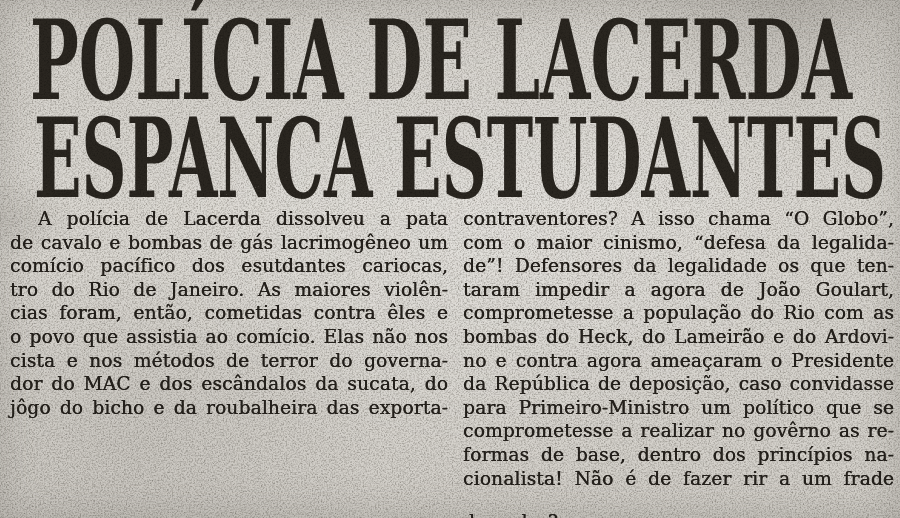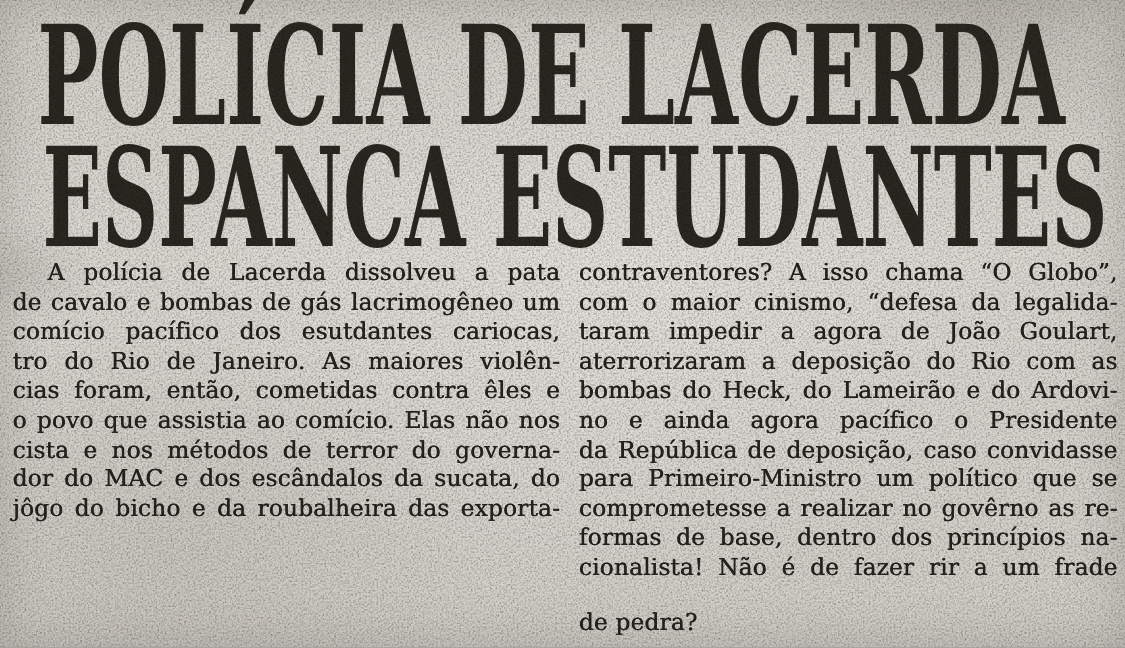--- a/index.html
+++ b/index.html
@@ -95,24 +95,25 @@
       <div class="line">cias foram, então, cometidas contra êles e</div>
       <div class="line">o povo que assistia ao comício. Elas não nos</div>
       <div class="line">cista e nos métodos de terror do governa-</div>
       <div class="line">dor do MAC e dos escândalos da sucata, do</div>
       <div class="line">jôgo do bicho e da roubalheira das exporta-</div>
     </div>
 
     <div class="col col-right">
       <div class="line">contraventores? A isso chama “O Globo”,</div>
       <div class="line">com o maior cinismo, “defesa da legalida-</div>
+      <div class="line">de”! Defensores da legalidade os que ten-</div>
       <div class="line">taram impedir a agora de João Goulart,</div>
-      <div class="line">aterrorizaram a deposição do Rio com as</div>
+      <div class="line">comprometesse a população do Rio com as</div>
       <div class="line">bombas do Heck, do Lameirão e do Ardovi-</div>
-      <div class="line">no e ainda agora pacífico o Presidente</div>
+      <div class="line">no e contra agora ameaçaram o Presidente</div>
       <div class="line">da República de deposição, caso convidasse</div>
       <div class="line">para Primeiro-Ministro um político que se</div>
       <div class="line">comprometesse a realizar no govêrno as re-</div>
       <div class="line">formas de base, dentro dos princípios na-</div>
       <div class="line">cionalista! Não é de fazer rir a um frade</div>
       <div class="line short">de pedra?</div>
     </div>
 
   </div>
 

